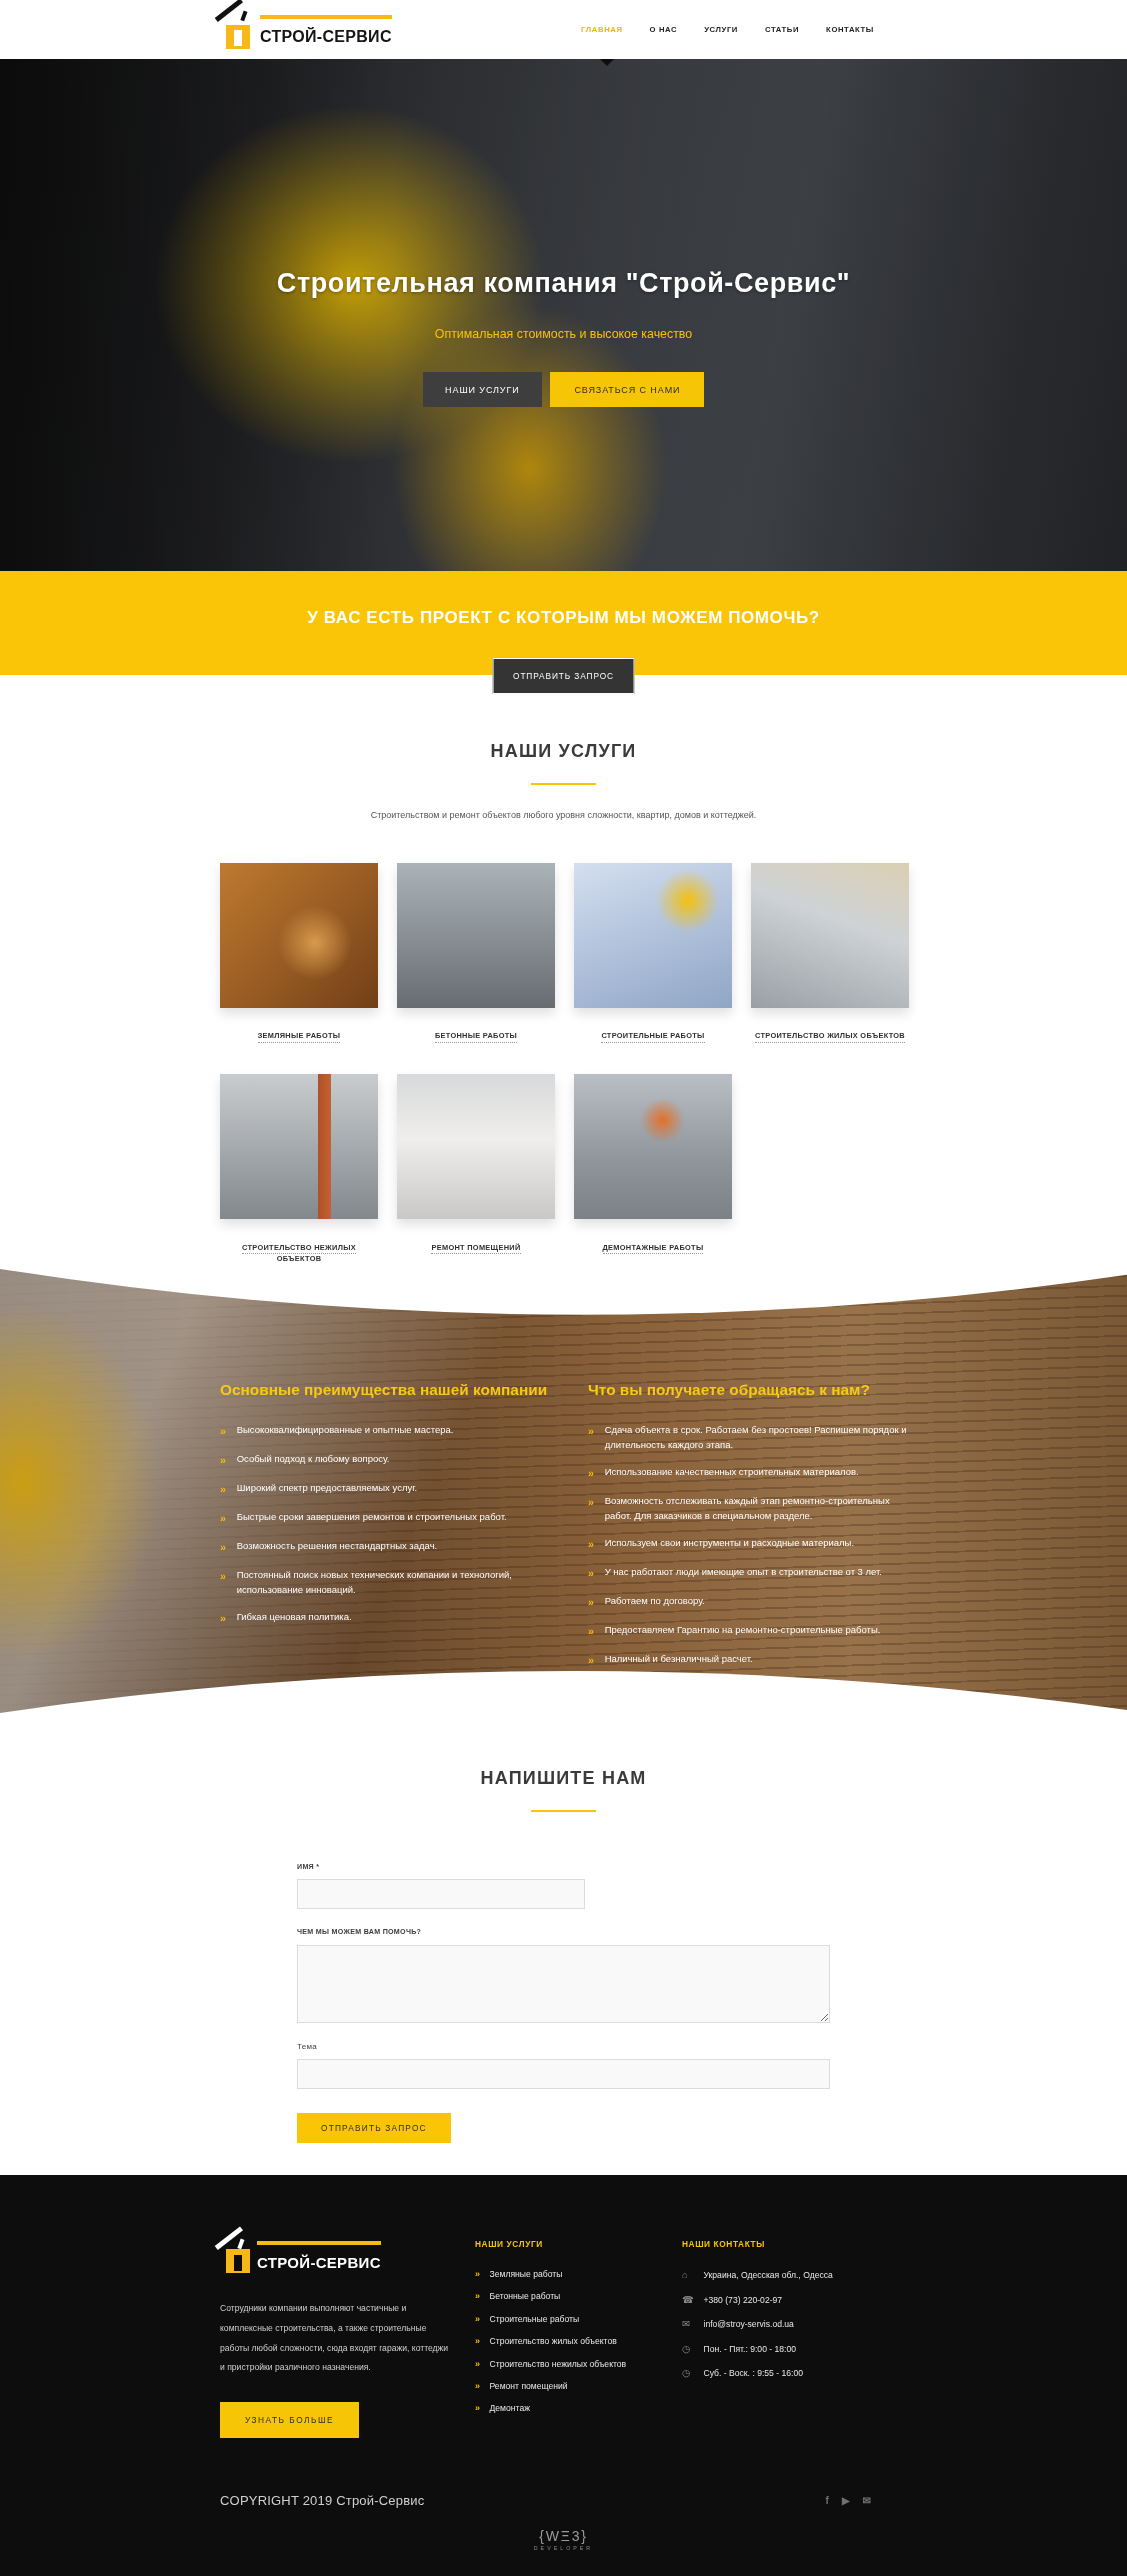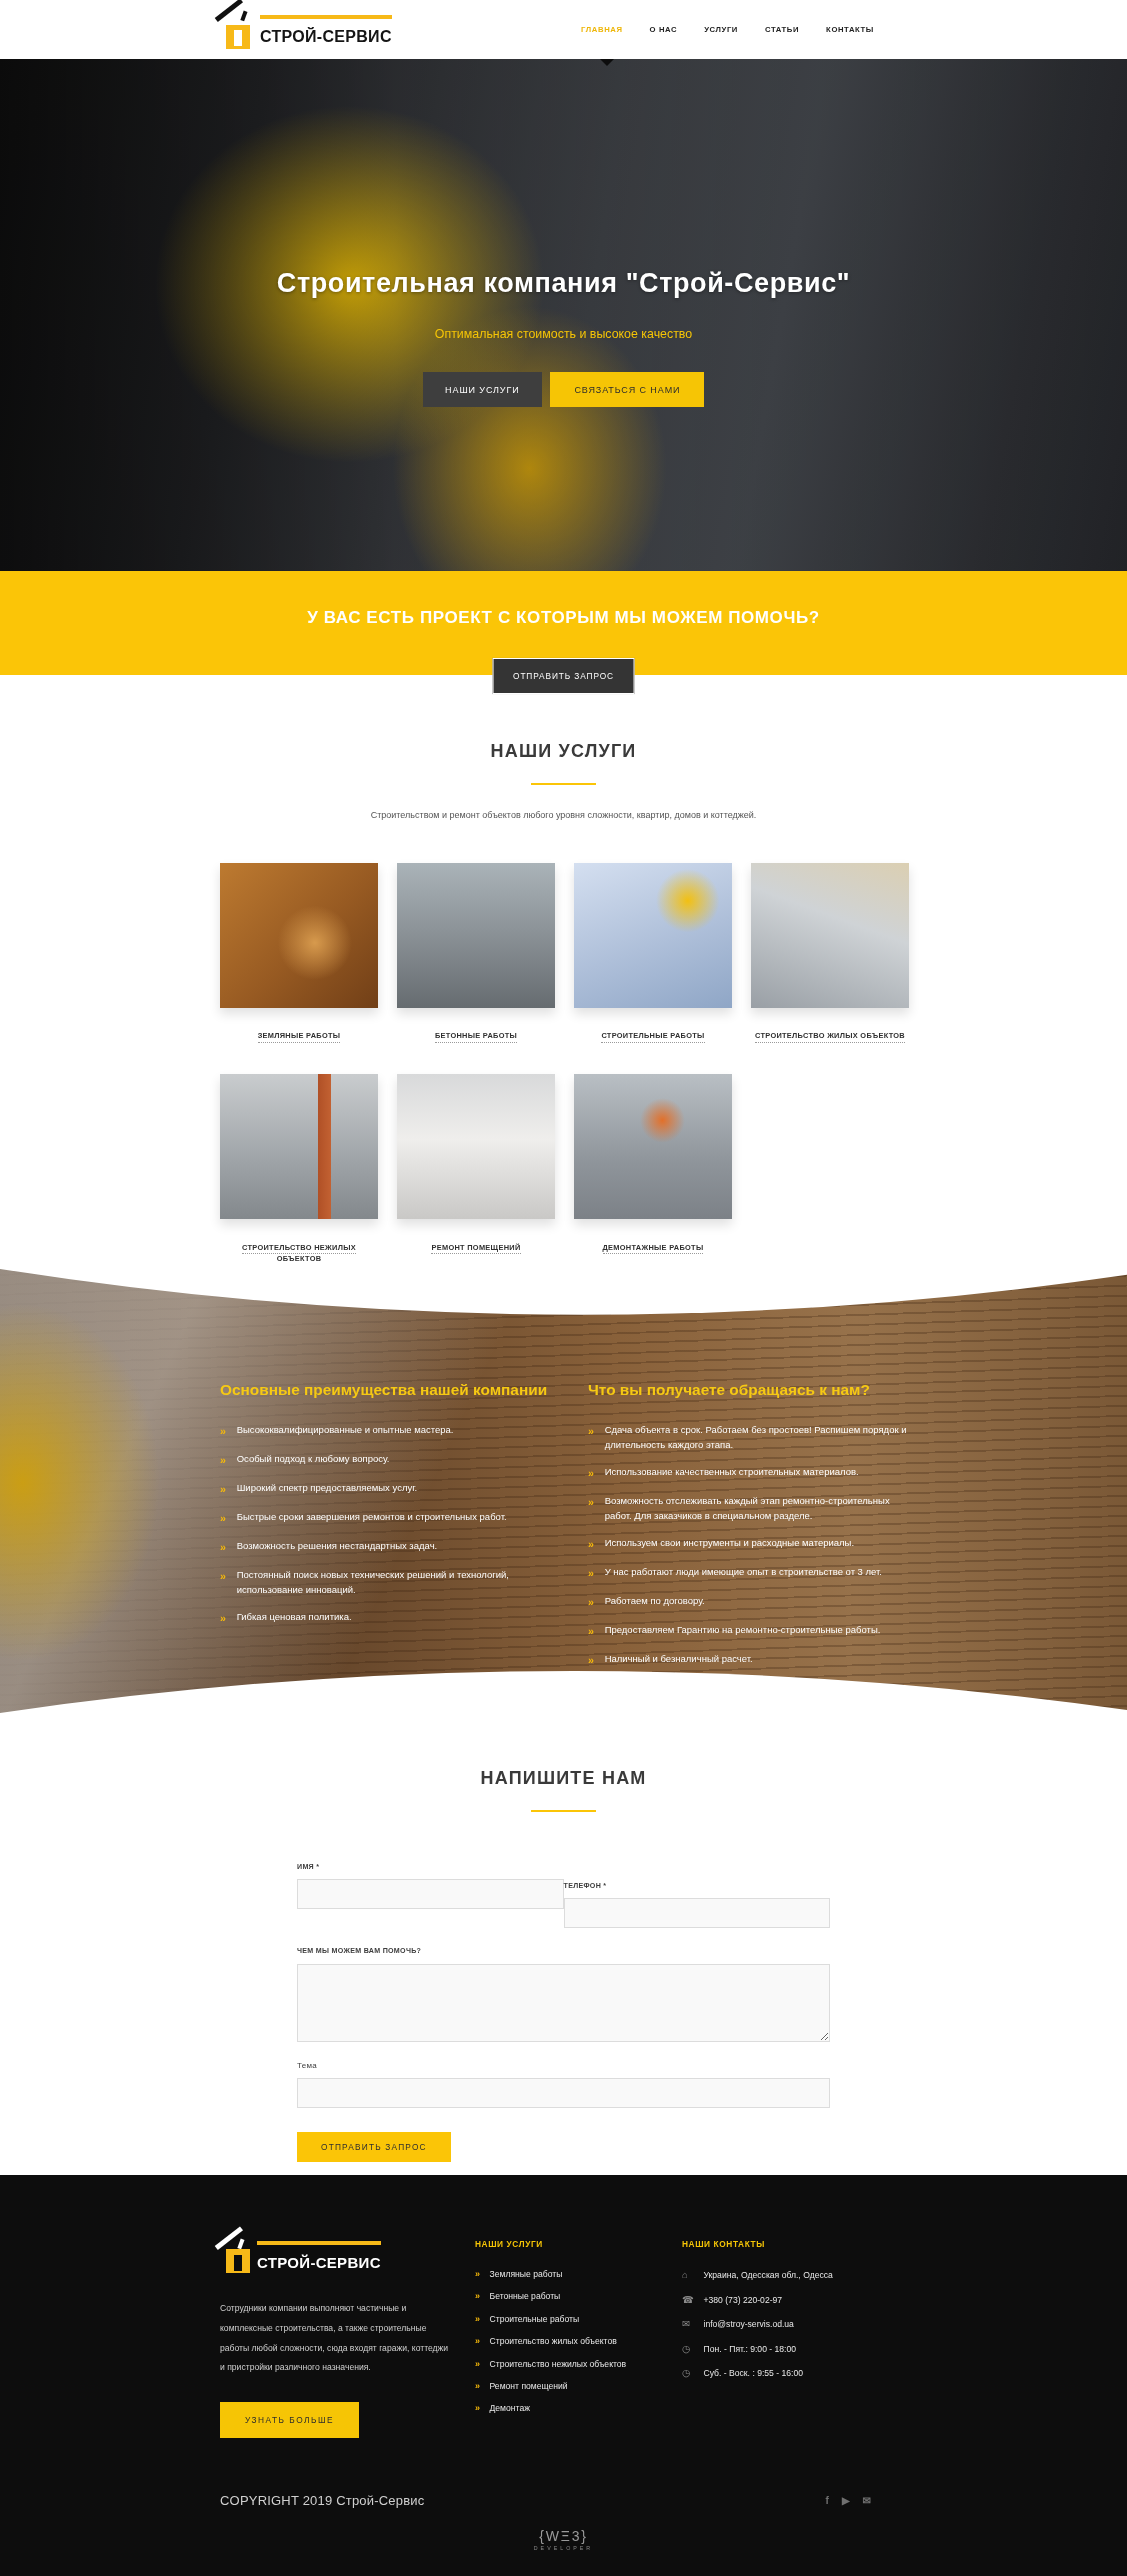--- a/index.html
+++ b/index.html
@@ -245,21 +245,21 @@
         <li>
             <span class="blt">»</span>
             <span>Быстрые сроки завершения ремонтов и строительных работ.</span>
           </li>
         <li>
             <span class="blt">»</span>
             <span>Возможность решения нестандартных задач.</span>
           </li>
         <li>
             <span class="blt">»</span>
-            <span>Постоянный поиск новых технических решений и технологий, использование инноваций.</span>
+            <span>Постоянный поиск новых технических компании и технологий, использование инноваций.</span>
           </li>
         <li>
             <span class="blt">»</span>
             <span>Гибкая ценовая политика.</span>
           </li>
       </ul>
     </div>
     <div class="wood-col-right">
       <h3 class="wood-title">Что вы получаете обращаясь к нам?</h3>
       <ul class="wood-list">
@@ -303,24 +303,20 @@
   </svg>
 </section>
 
 <section class="contact">
   <h2 class="section-title">НАПИШИТЕ НАМ</h2>
   <div class="section-underline"></div>
   <form class="contact-form">
     <div class="form-row">
       <div class="form-field half">
         <label class="form-label">ИМЯ *</label>
-        <input type="text" value="" style="">
-      </div>
-      <div class="form-field half">
-        <label class="form-label">ТЕЛЕФОН *</label>
         <input type="text" value="" style="">
       </div>
     </div>
     <div class="form-field full">
       <label class="form-label">ЧЕМ МЫ МОЖЕМ ВАМ ПОМОЧЬ?</label>
       <textarea style=""></textarea>
     </div>
     <div class="form-field full">
       <label class="form-label normal-case">Тема</label>
       <input type="text" value="" style="">

